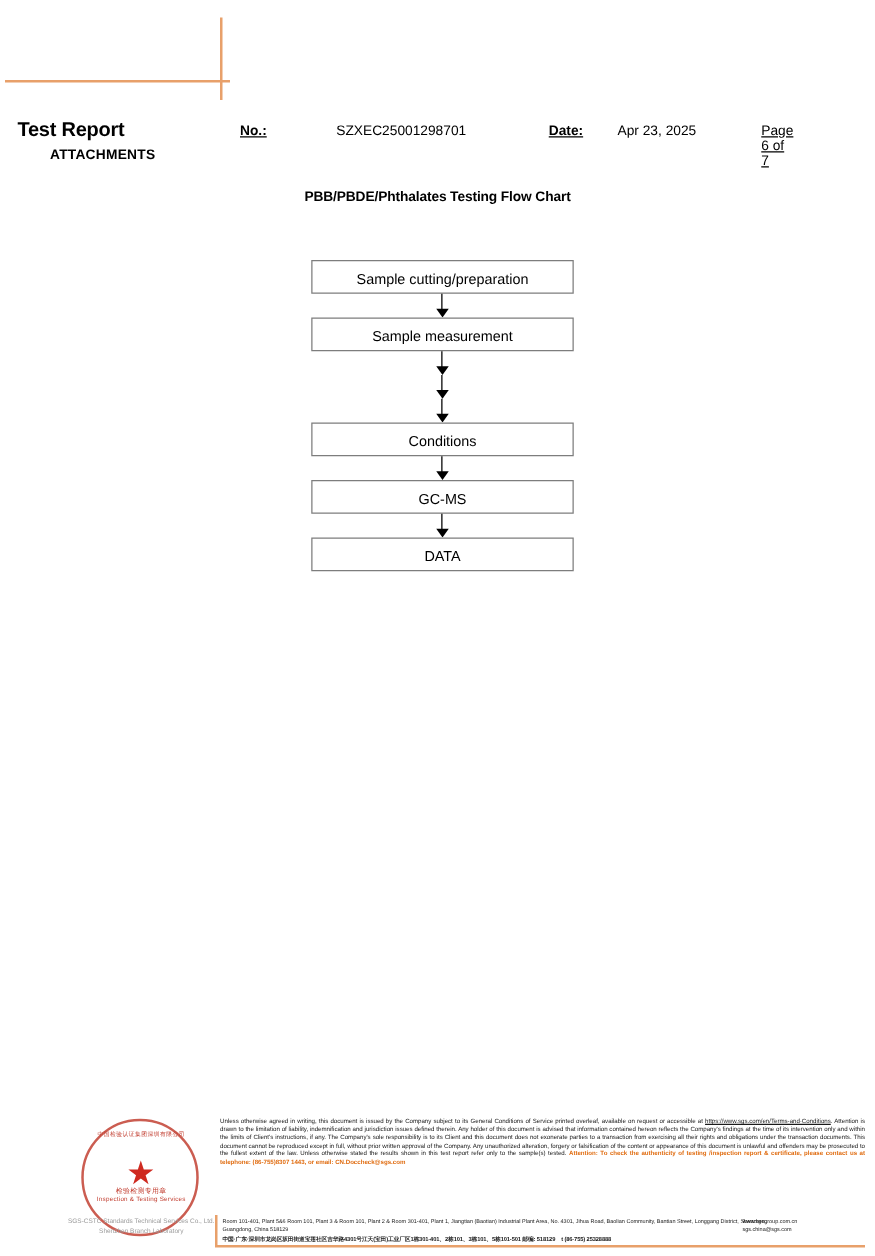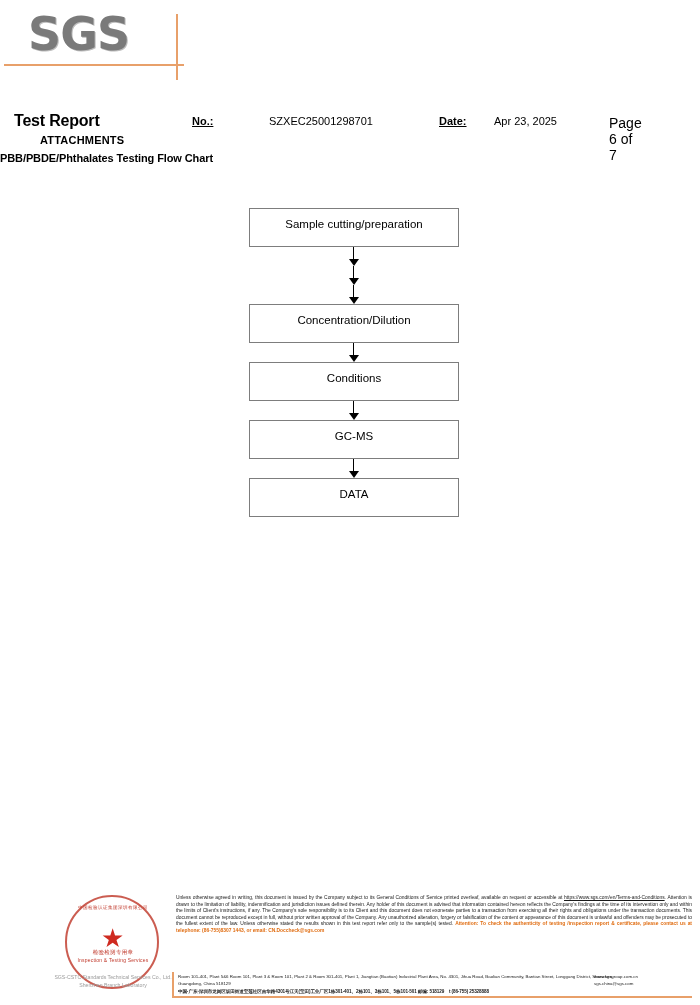--- a/index.html
+++ b/index.html
@@ -23,46 +23,46 @@
   .logo-rule {
     position:absolute; left:-24px; top:56px; width:180px; height:2px;
     background:#e8a06a;
   }
   .logo-tick {
     position:absolute; left:148px; top:6px; width:2px; height:66px;
     background:#e8a06a;
   }
 
   
-  .hdr { position:absolute; left:0; top:112px; width:614px; height:46px; }
+  .hdr { position:absolute; left:0; top:96px; width:614px; height:46px; }
   .hdr-title {
     position:absolute; left:14px; top:0;
     font-size:16px; font-weight:bold; letter-spacing:-0.2px;
   }
   .hdr-sub {
     position:absolute; left:40px; top:22px;
     font-size:11px; font-weight:bold; letter-spacing:0.2px;
   }
   .hdr-lbl { position:absolute; top:3px; font-size:11px; font-weight:bold;text-decoration:underline; }
   .hdr-val { position:absolute; top:3px; font-size:11px;margin-left:45px; }
   .lbl-no  { left:192px; }
   .val-no  { left:224px; }
   .lbl-date{ left:409px;padding-left:30px; }
   .val-date{ left:449px;text-align:right; }
-  .hdr-page{ position:absolute; left:609px; top:3px; font-size:14px; }
+  .hdr-page{ position:absolute; left:609px; top:3px; font-size:11px;text-decoration:underline; }
 
   
   .chart-title {
     position:absolute; left:0; top:152px; width:700px;
-    text-align:left; font-size:11px; font-weight:bold;
+    text-align:center; font-size:11px; font-weight:bold;
     letter-spacing:-0.1px;
   }
   .flow { position:absolute; left:249px; top:208px; width:210px; }
   .node {
-    width:210px; height:39px;
+    width:210px; height:27px;
     border:1px solid #7d7d7d;
     background:#fff;
     position:relative;
   }
   .node span {
     position:absolute; left:0; top:9px; width:100%;
     text-align:center; font-size:11.5px; color:#000;
   }
   .arrow {
     width:210px; height:19px; position:relative;
@@ -136,21 +136,20 @@
     position:absolute; left:594px; top:973px; width:106px;
     font-size:4.4px; line-height:7.4px; color:#1a1a1a;
   }
 </style>
 </head>
 <body>
 
 <div class="page">
 
   <div class="logo-wrap">
-    <div class="logo-text">SGS</div>
     <div class="logo-rule"></div>
     <div class="logo-tick"></div>
   </div>
 
   <div class="hdr">
     <div class="hdr-title">Test Report</div>
     <div class="hdr-sub">ATTACHMENTS</div>
     <div class="hdr-lbl lbl-no">No.:</div>
     <div class="hdr-val val-no">SZXEC25001298701</div>
     <div class="hdr-lbl lbl-date">Date:</div>
@@ -160,30 +159,30 @@
 
   <div class="chart-title">PBB/PBDE/Phthalates Testing Flow Chart</div>
   <div class="flow" id="flow">
       <div class="node">
         <span>Sample cutting/preparation</span>
       </div>
       <div class="arrow">
         <div class="shaft"></div>
         <div class="head"></div>
       </div>
-      <div class="arrow">
-        <div class="shaft"></div>
-        <div class="head"></div>
-      </div>
-      <div class="arrow">
-        <div class="shaft"></div>
-        <div class="head"></div>
-      </div>
-      <div class="node">
-        <span>Concentration/Dilution</span>
+      <div class="node">
+        <span>Sample measurement</span>
+      </div>
+      <div class="arrow">
+        <div class="shaft"></div>
+        <div class="head"></div>
+      </div>
+      <div class="arrow">
+        <div class="shaft"></div>
+        <div class="head"></div>
       </div>
       <div class="arrow">
         <div class="shaft"></div>
         <div class="head"></div>
       </div>
       <div class="node">
         <span>Conditions</span>
       </div>
       <div class="arrow">
         <div class="shaft"></div>

